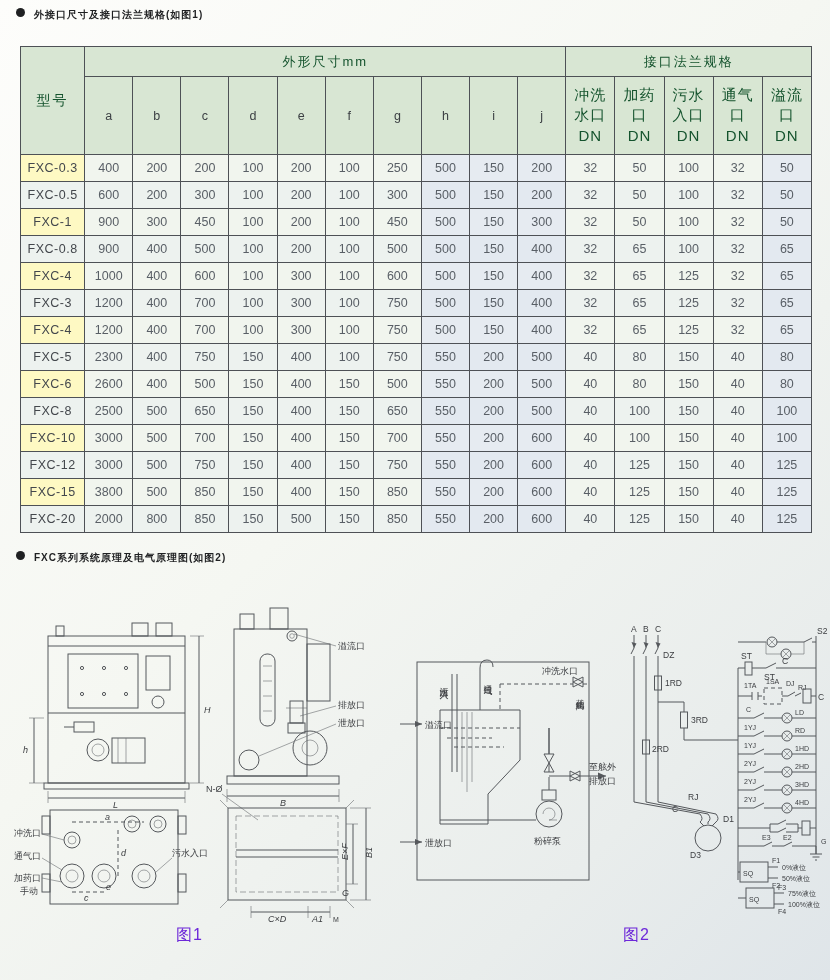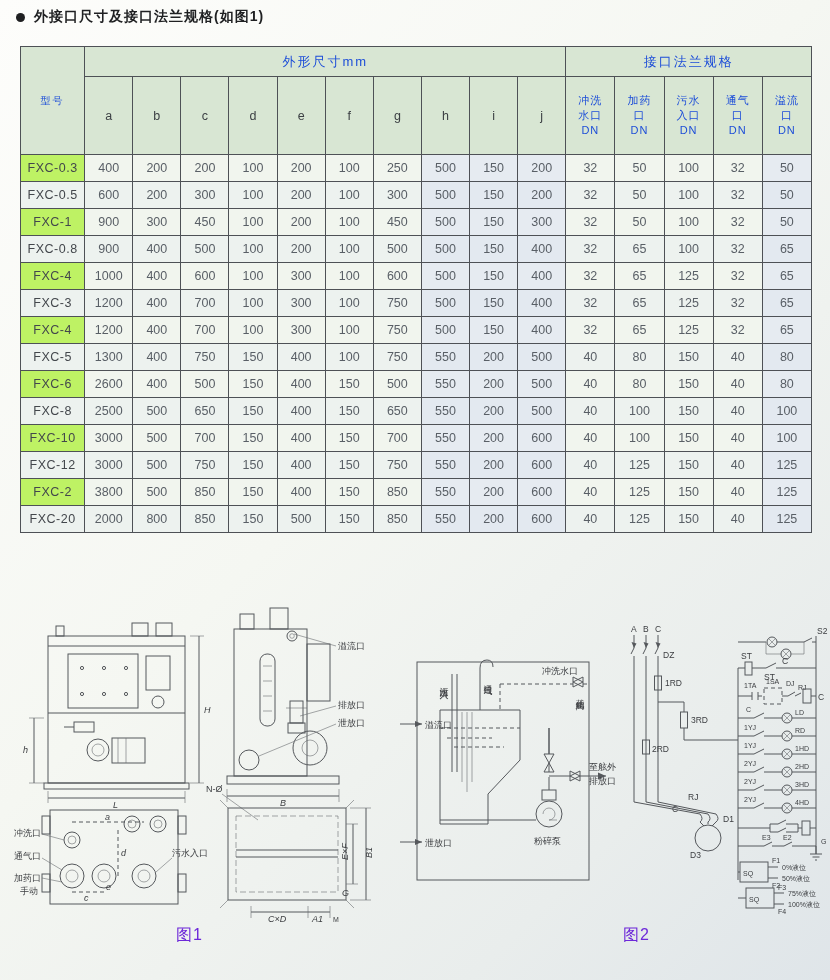--- a/index.html
+++ b/index.html
@@ -7,48 +7,48 @@
     width:830px;height:980px;
     font-family:"Liberation Sans",sans-serif;
     background:linear-gradient(135deg,#fdfdfb 0%,#f5f7f2 45%,#e9edec 80%,#dfe5e9 100%);
     color:#333;
     position:relative;
     overflow:hidden;
   }
   .page{position:absolute;inset:0;}
   .sec-title{
     position:absolute;left:16px;
-    font-size:14px;font-weight:bold;color:#1f2022;
-    letter-spacing:1px;display:flex;align-items:center;gap:9px;
+    font-size:10px;font-weight:bold;color:#1f2022;
+    letter-spacing:1px;display:flex;gap:9px;
   }
   .bullet{width:9px;height:9px;border-radius:50%;background:#1f2022;flex:0 0 auto;}
   #title1{top:8px;}
   #title2{top:551px;}
 
   
   .tbl-wrap{position:absolute;left:20px;top:46px;width:792px;}
   table{
     border-collapse:collapse;table-layout:fixed;width:792px;
     background:#e9efe6;
     font-family:"Liberation Sans",sans-serif;
   }
   th,td{
     border:1px solid #4e5156;
     text-align:center;vertical-align:middle;
     overflow:hidden;
   }
-  thead th{background:#d8e6d3;font-weight:normal;color:#1d4ed8;}
+  thead th{background:#d8e6d3;font-weight:normal;color:#14532d;}
   .gh{height:30px;font-size:13px;letter-spacing:2px;}
   .h2{height:78px;}
   .dimcol{font-size:12.5px;color:#3c4044;}
-  .flcol{font-size:11px;line-height:1.35;white-space:pre-line;letter-spacing:1px;}
+  .flcol{font-size:15px;line-height:1.35;white-space:pre-line;letter-spacing:1px;}
   tbody td{
     height:24px;font-size:12.5px;color:#595f66;background:#f1f5ee;
   }
-  tbody td.model{color:#43474c;letter-spacing:0.5px;background:#bef264;}
+  tbody td.model{color:#43474c;letter-spacing:0.5px;background:#fef9c3;}
   tbody td.tint{background:#e6ebf1;}
   tbody tr:nth-child(even) td{background:#edf2ef;}
   tbody tr:nth-child(even) td.tint{background:#e3e9f0;}
 
   
   svg{position:absolute;overflow:visible;}
   svg text{font-family:"Liberation Sans",sans-serif;font-size:8.5px;fill:#3b3d40;}
   svg .lbl{font-size:9px;}
   svg .dim{font-size:9px;font-style:italic;}
   svg .tiny{font-size:7px;}
@@ -72,21 +72,21 @@
 
   <div class="tbl-wrap">
     <table>
       <colgroup>
         <col style="width:64px">
         <col span="10" style="width:48px">
         <col span="5" style="width:49px">
       </colgroup>
       <thead>
         <tr class="gh">
-          <th rowspan="2" style="font-size:10px">型号</th>
+          <th rowspan="2" style="font-size:14px">型号</th>
           <th colspan="10">外形尺寸mm</th>
           <th colspan="5">接口法兰规格</th>
         </tr>
         <tr class="h2">
           <th class="dimcol">a</th>
           <th class="dimcol">b</th>
           <th class="dimcol">c</th>
           <th class="dimcol">d</th>
           <th class="dimcol">e</th>
           <th class="dimcol">f</th>
@@ -233,21 +233,21 @@
             <td class="tint">150</td>
             <td class="tint">400</td>
             <td>32</td>
             <td>65</td>
             <td>125</td>
             <td>32</td>
             <td class="tint">65</td>
           </tr>
           <tr>
             <td class="model">FXC-5</td>
-            <td>1300</td>
+            <td>2300</td>
             <td>400</td>
             <td>750</td>
             <td>150</td>
             <td>400</td>
             <td>100</td>
             <td>750</td>
             <td class="tint">550</td>
             <td class="tint">200</td>
             <td class="tint">500</td>
             <td>40</td>
@@ -322,21 +322,21 @@
             <td class="tint">550</td>
             <td class="tint">200</td>
             <td class="tint">600</td>
             <td>40</td>
             <td>125</td>
             <td>150</td>
             <td>40</td>
             <td class="tint">125</td>
           </tr>
           <tr>
-            <td class="model">FXC-2</td>
+            <td class="model">FXC-15</td>
             <td>3800</td>
             <td>500</td>
             <td>850</td>
             <td>150</td>
             <td>400</td>
             <td>150</td>
             <td>850</td>
             <td class="tint">550</td>
             <td class="tint">200</td>
             <td class="tint">600</td>
@@ -361,20 +361,24 @@
             <td>40</td>
             <td>125</td>
             <td>150</td>
             <td>40</td>
             <td class="tint">125</td>
           </tr>
         </tbody>
     </table>
   </div>
 
+  <div class="sec-title" id="title2">
+    <span class="bullet"></span>
+    <span>FXC系列系统原理及电气原理图(如图2)</span>
+  </div>
 
   <svg style="left:20px;top:598px" width="198" height="218" viewBox="0 0 198 218">
     <rect class="stroke" x="28" y="38" width="137" height="147"></rect>
     <line class="stroke" x1="28" y1="48" x2="165" y2="48"></line>
     <rect class="stroke" x="36" y="28" width="8" height="10"></rect>
     <rect class="stroke" x="112" y="25" width="16" height="13"></rect>
     <rect class="stroke" x="136" y="25" width="16" height="13"></rect>
     <rect class="stroke" x="48" y="56" width="70" height="54"></rect>
     <circle class="stroke" cx="62" cy="70" r="1.6"></circle>
       <circle class="stroke" cx="84" cy="70" r="1.6"></circle>

